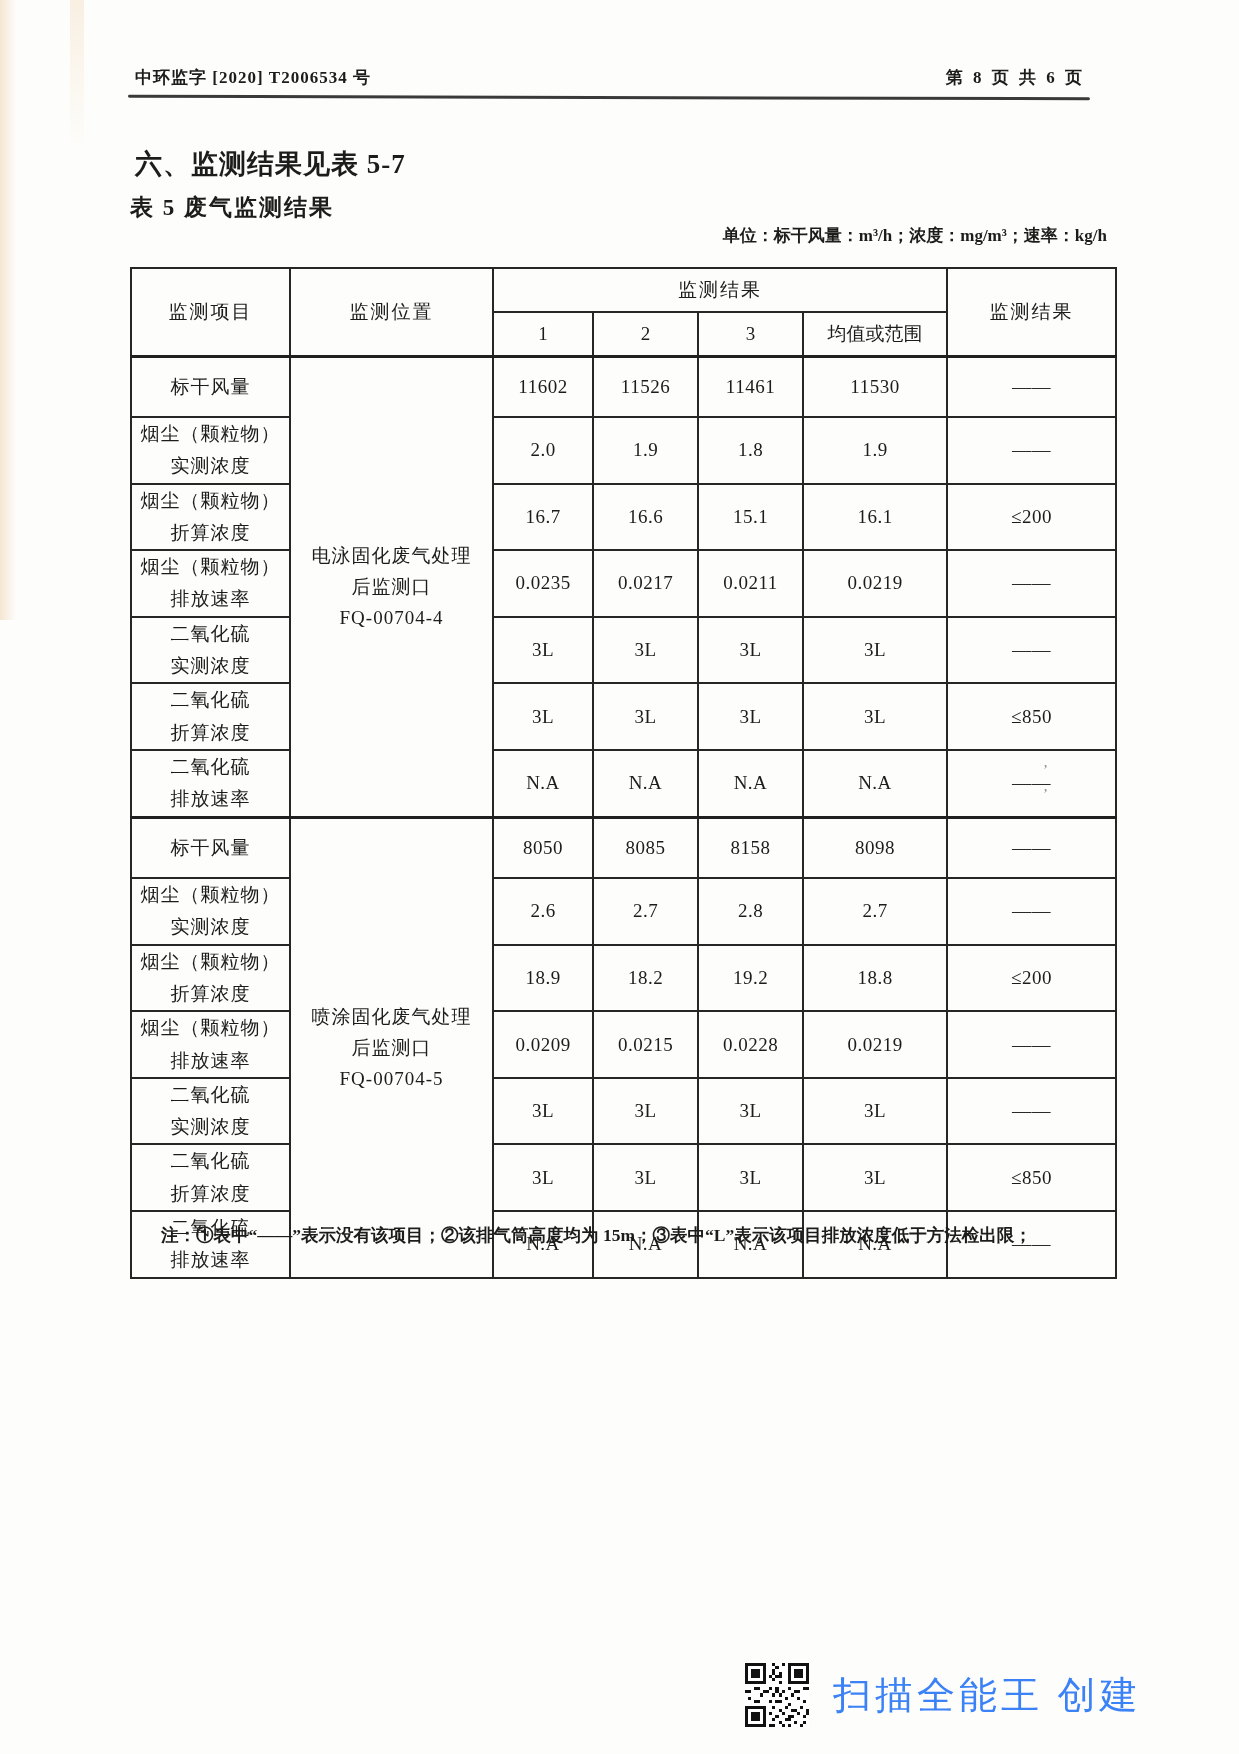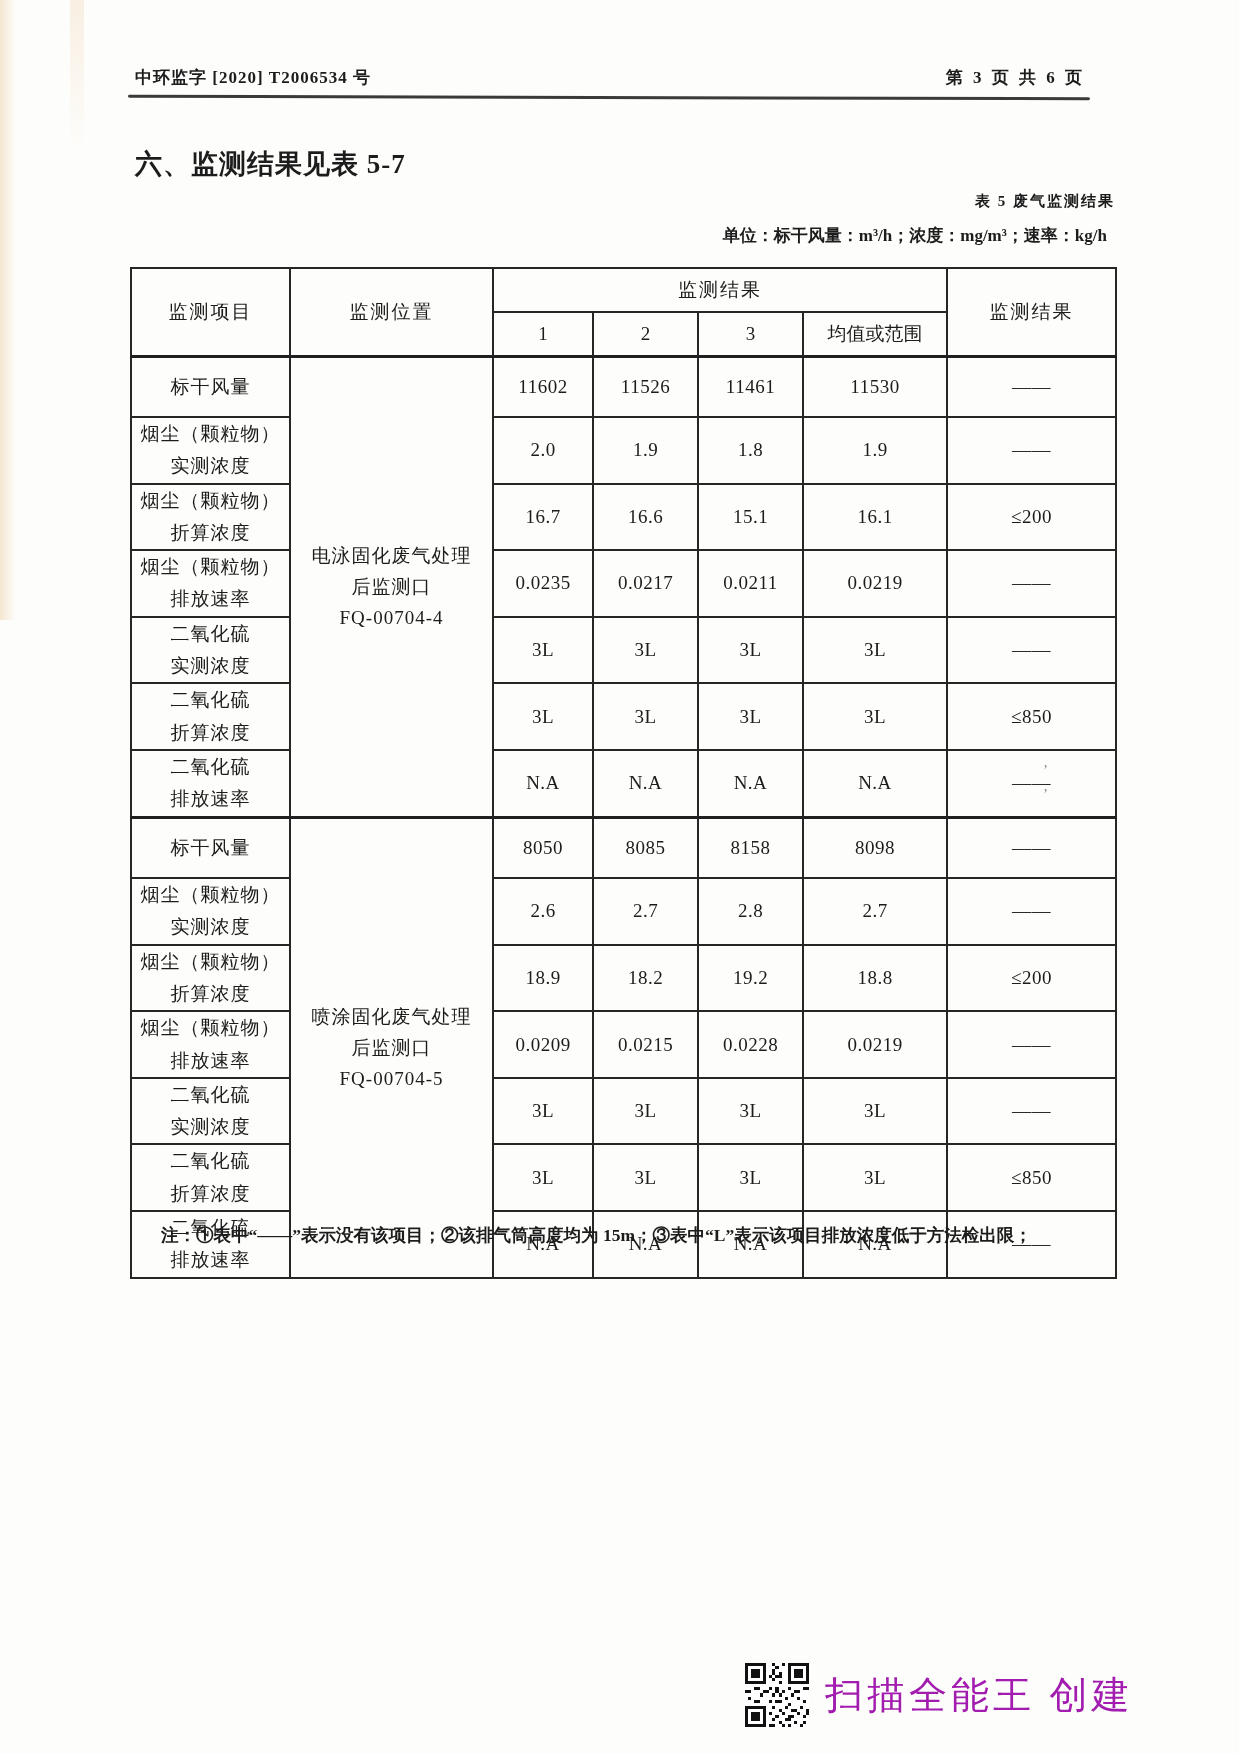--- a/index.html
+++ b/index.html
@@ -39,21 +39,21 @@
     background: #3a3a3a; border-radius: 2px;
     transform: rotate(0.15deg);
   }
 
   .section-heading {
     position: absolute; left: 135px; top: 146px;
     font-size: 27px; font-weight: 700; letter-spacing: 1px;
   }
   .table-title {
     position: absolute; left: 130px; top: 192px; width: 985px;
-    text-align: right; font-size: 15px; font-weight: 700; letter-spacing: 2px;
+    text-align: left; font-size: 23px; font-weight: 700; letter-spacing: 2px;
   }
   .units-note {
     position: absolute; left: 130px; top: 224px; width: 977px;
     text-align: right; font-size: 17px; font-weight: 600;
   }
 
   table.monitoring {
     position: absolute; left: 130px; top: 267px;
     border-collapse: collapse; table-layout: fixed; width: 985px;
   }
@@ -77,38 +77,38 @@
     font-size: 17.5px; font-weight: 700; line-height: 30px;
   }
   .note-line { white-space: pre-wrap; padding-left: 28px; }
 
   .footer-watermark {
     position: absolute; left: 745px; top: 1662px; height: 66px;
     display: flex; align-items: center;
   }
   .qr { width: 64px; height: 64px; }
   .watermark-text {
-    margin-left: 16px;
+    margin-left: 24px;
     font-family: "Liberation Sans", "DejaVu Sans", sans-serif;
-    font-size: 38px; color: #a21caf; letter-spacing: 4px; white-space: nowrap;
+    font-size: 38px; color: #3b82f6; letter-spacing: 4px; white-space: nowrap;
   }
 </style>
 </head>
 <body>
 
 <div class="page">
 
   <div class="edge-tint"></div>
   <div class="edge-tint2"></div>
   <div class="tick-artifact">’
 ’</div>
 
   <div class="page-header">
     <span class="doc-number">中环监字 [2020] T2006534 号</span>
-    <span class="page-indicator">第 3 页 共 6 页</span>
+    <span class="page-indicator">第 8 页 共 6 页</span>
   </div>
   <div class="header-rule"></div>
 
   <div class="section-heading">六、监测结果见表 5-7</div>
   <div class="table-title">表 5 废气监测结果</div>
   <div class="units-note">单位：标干风量：m³/h；浓度：mg/m³；速率：kg/h</div>
 
   <table class="monitoring">
     <colgroup>
       <col style="width:159px">

